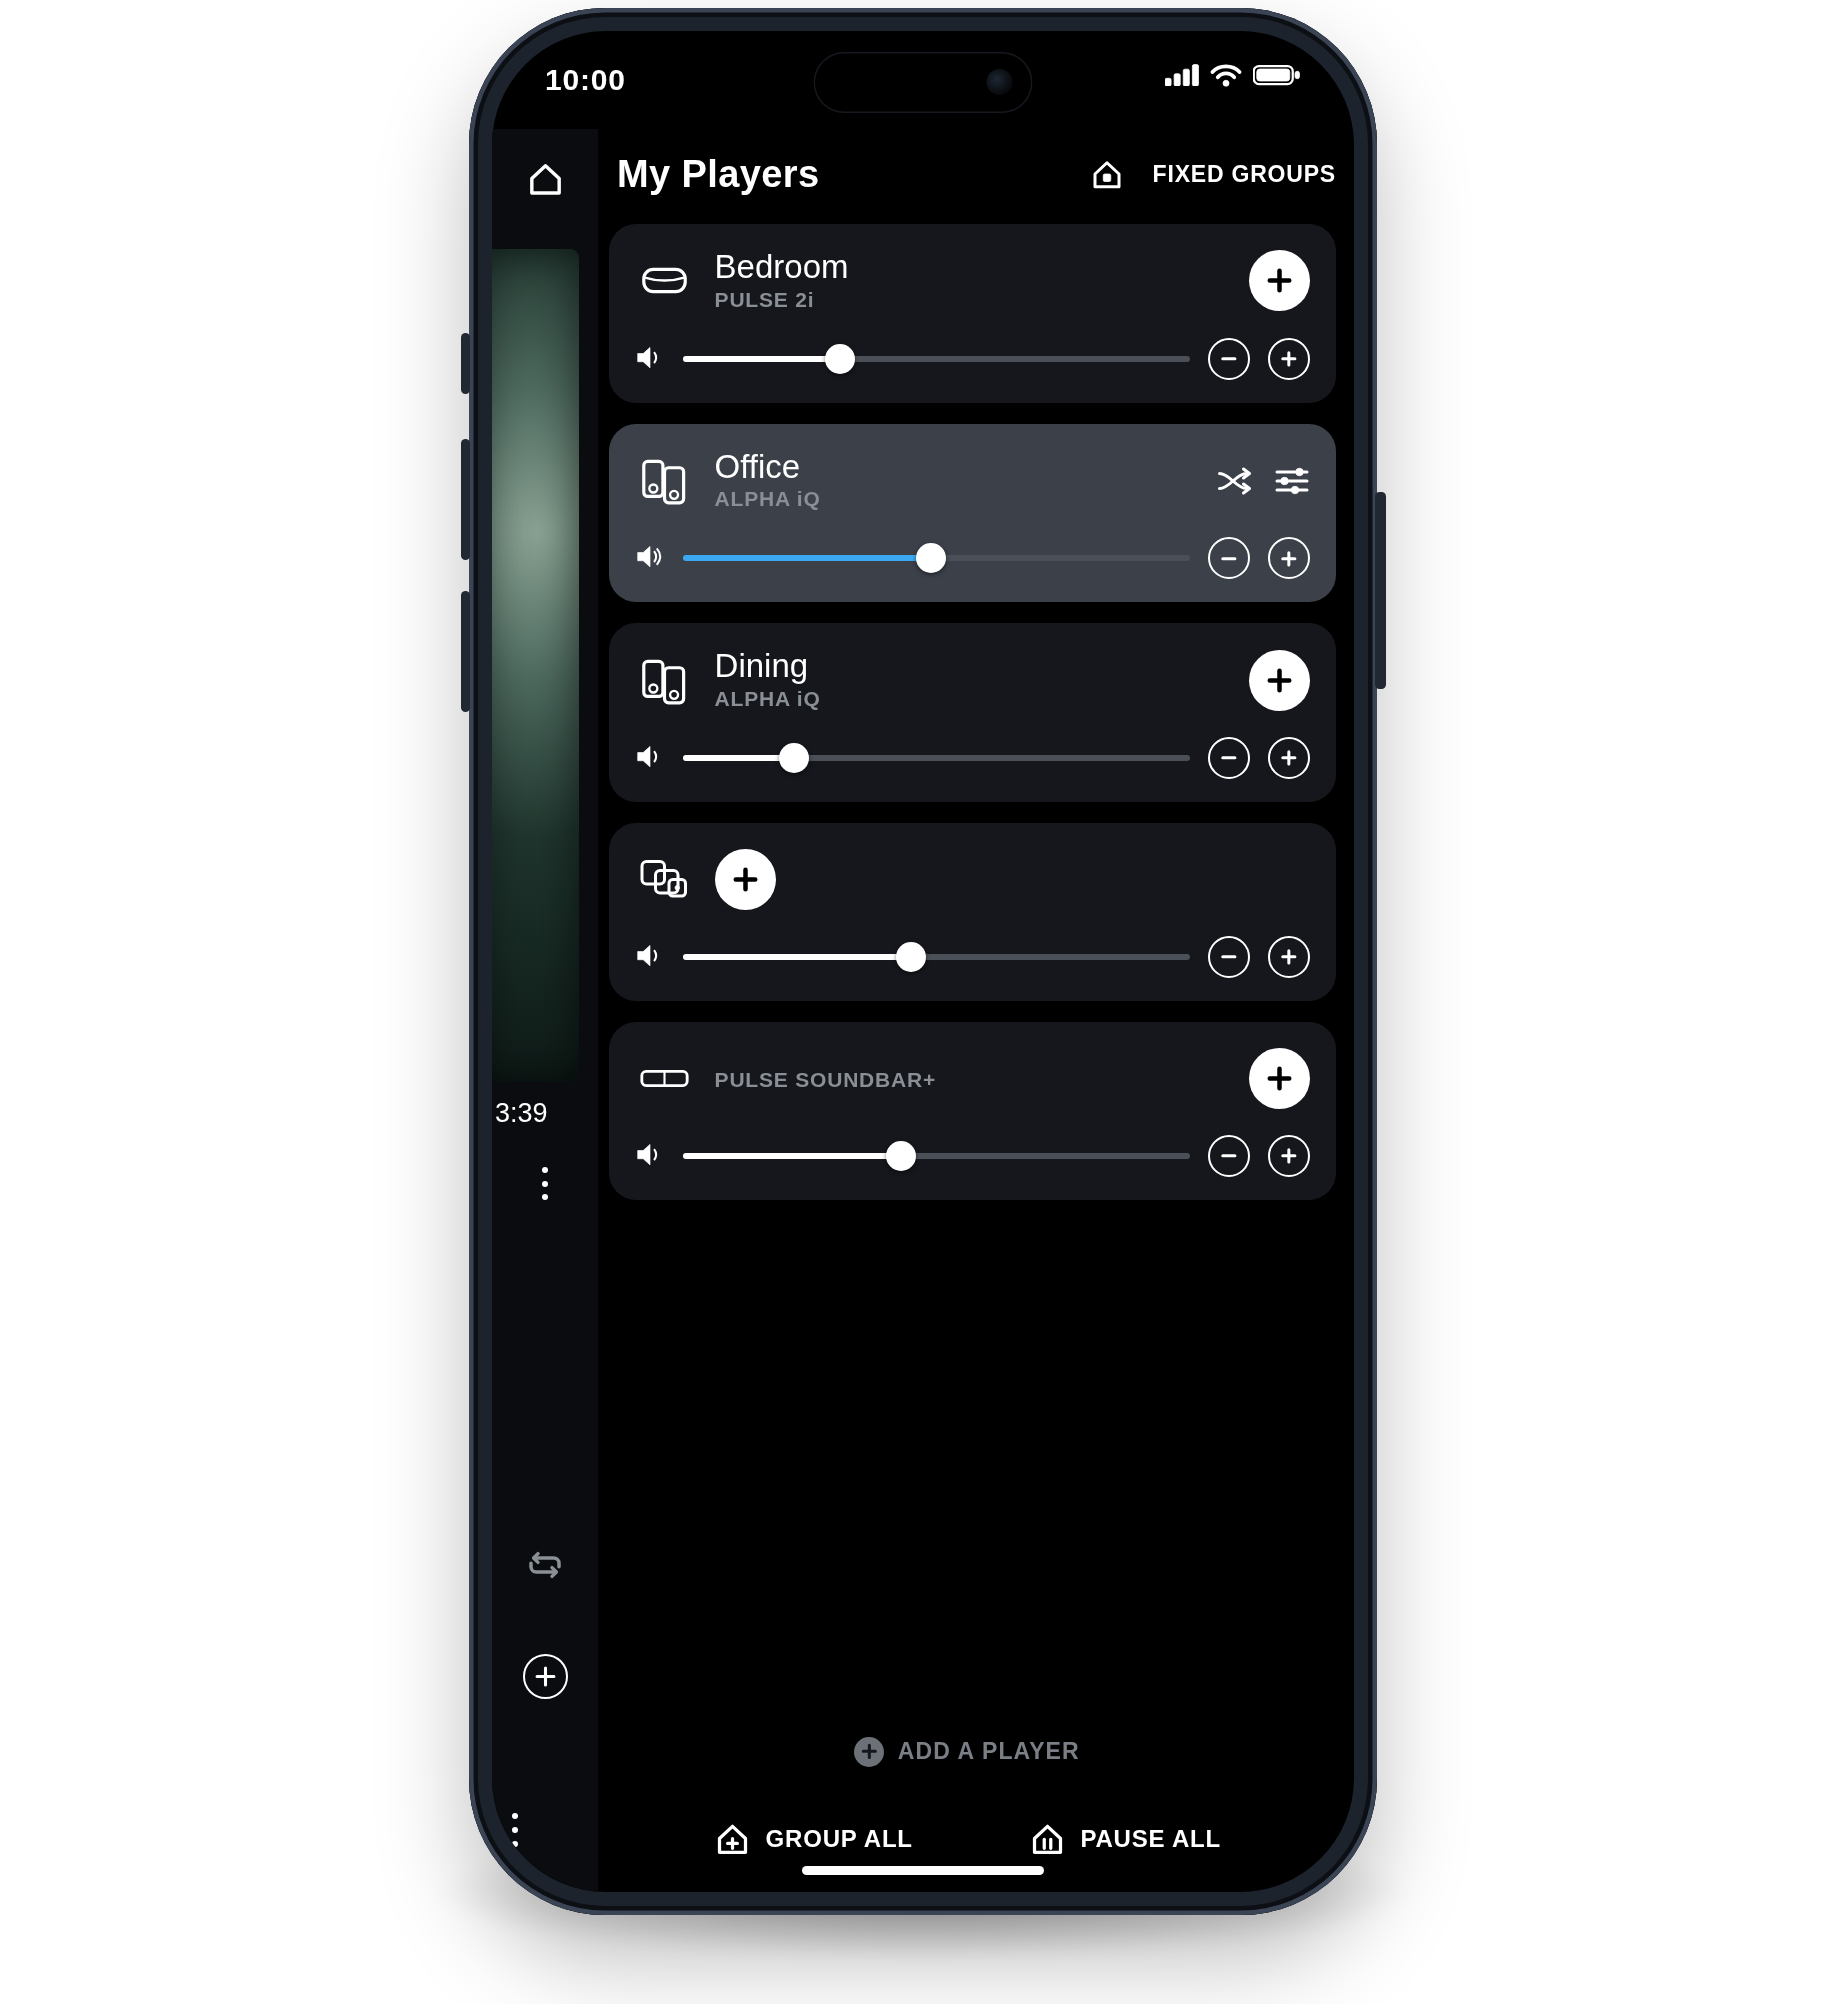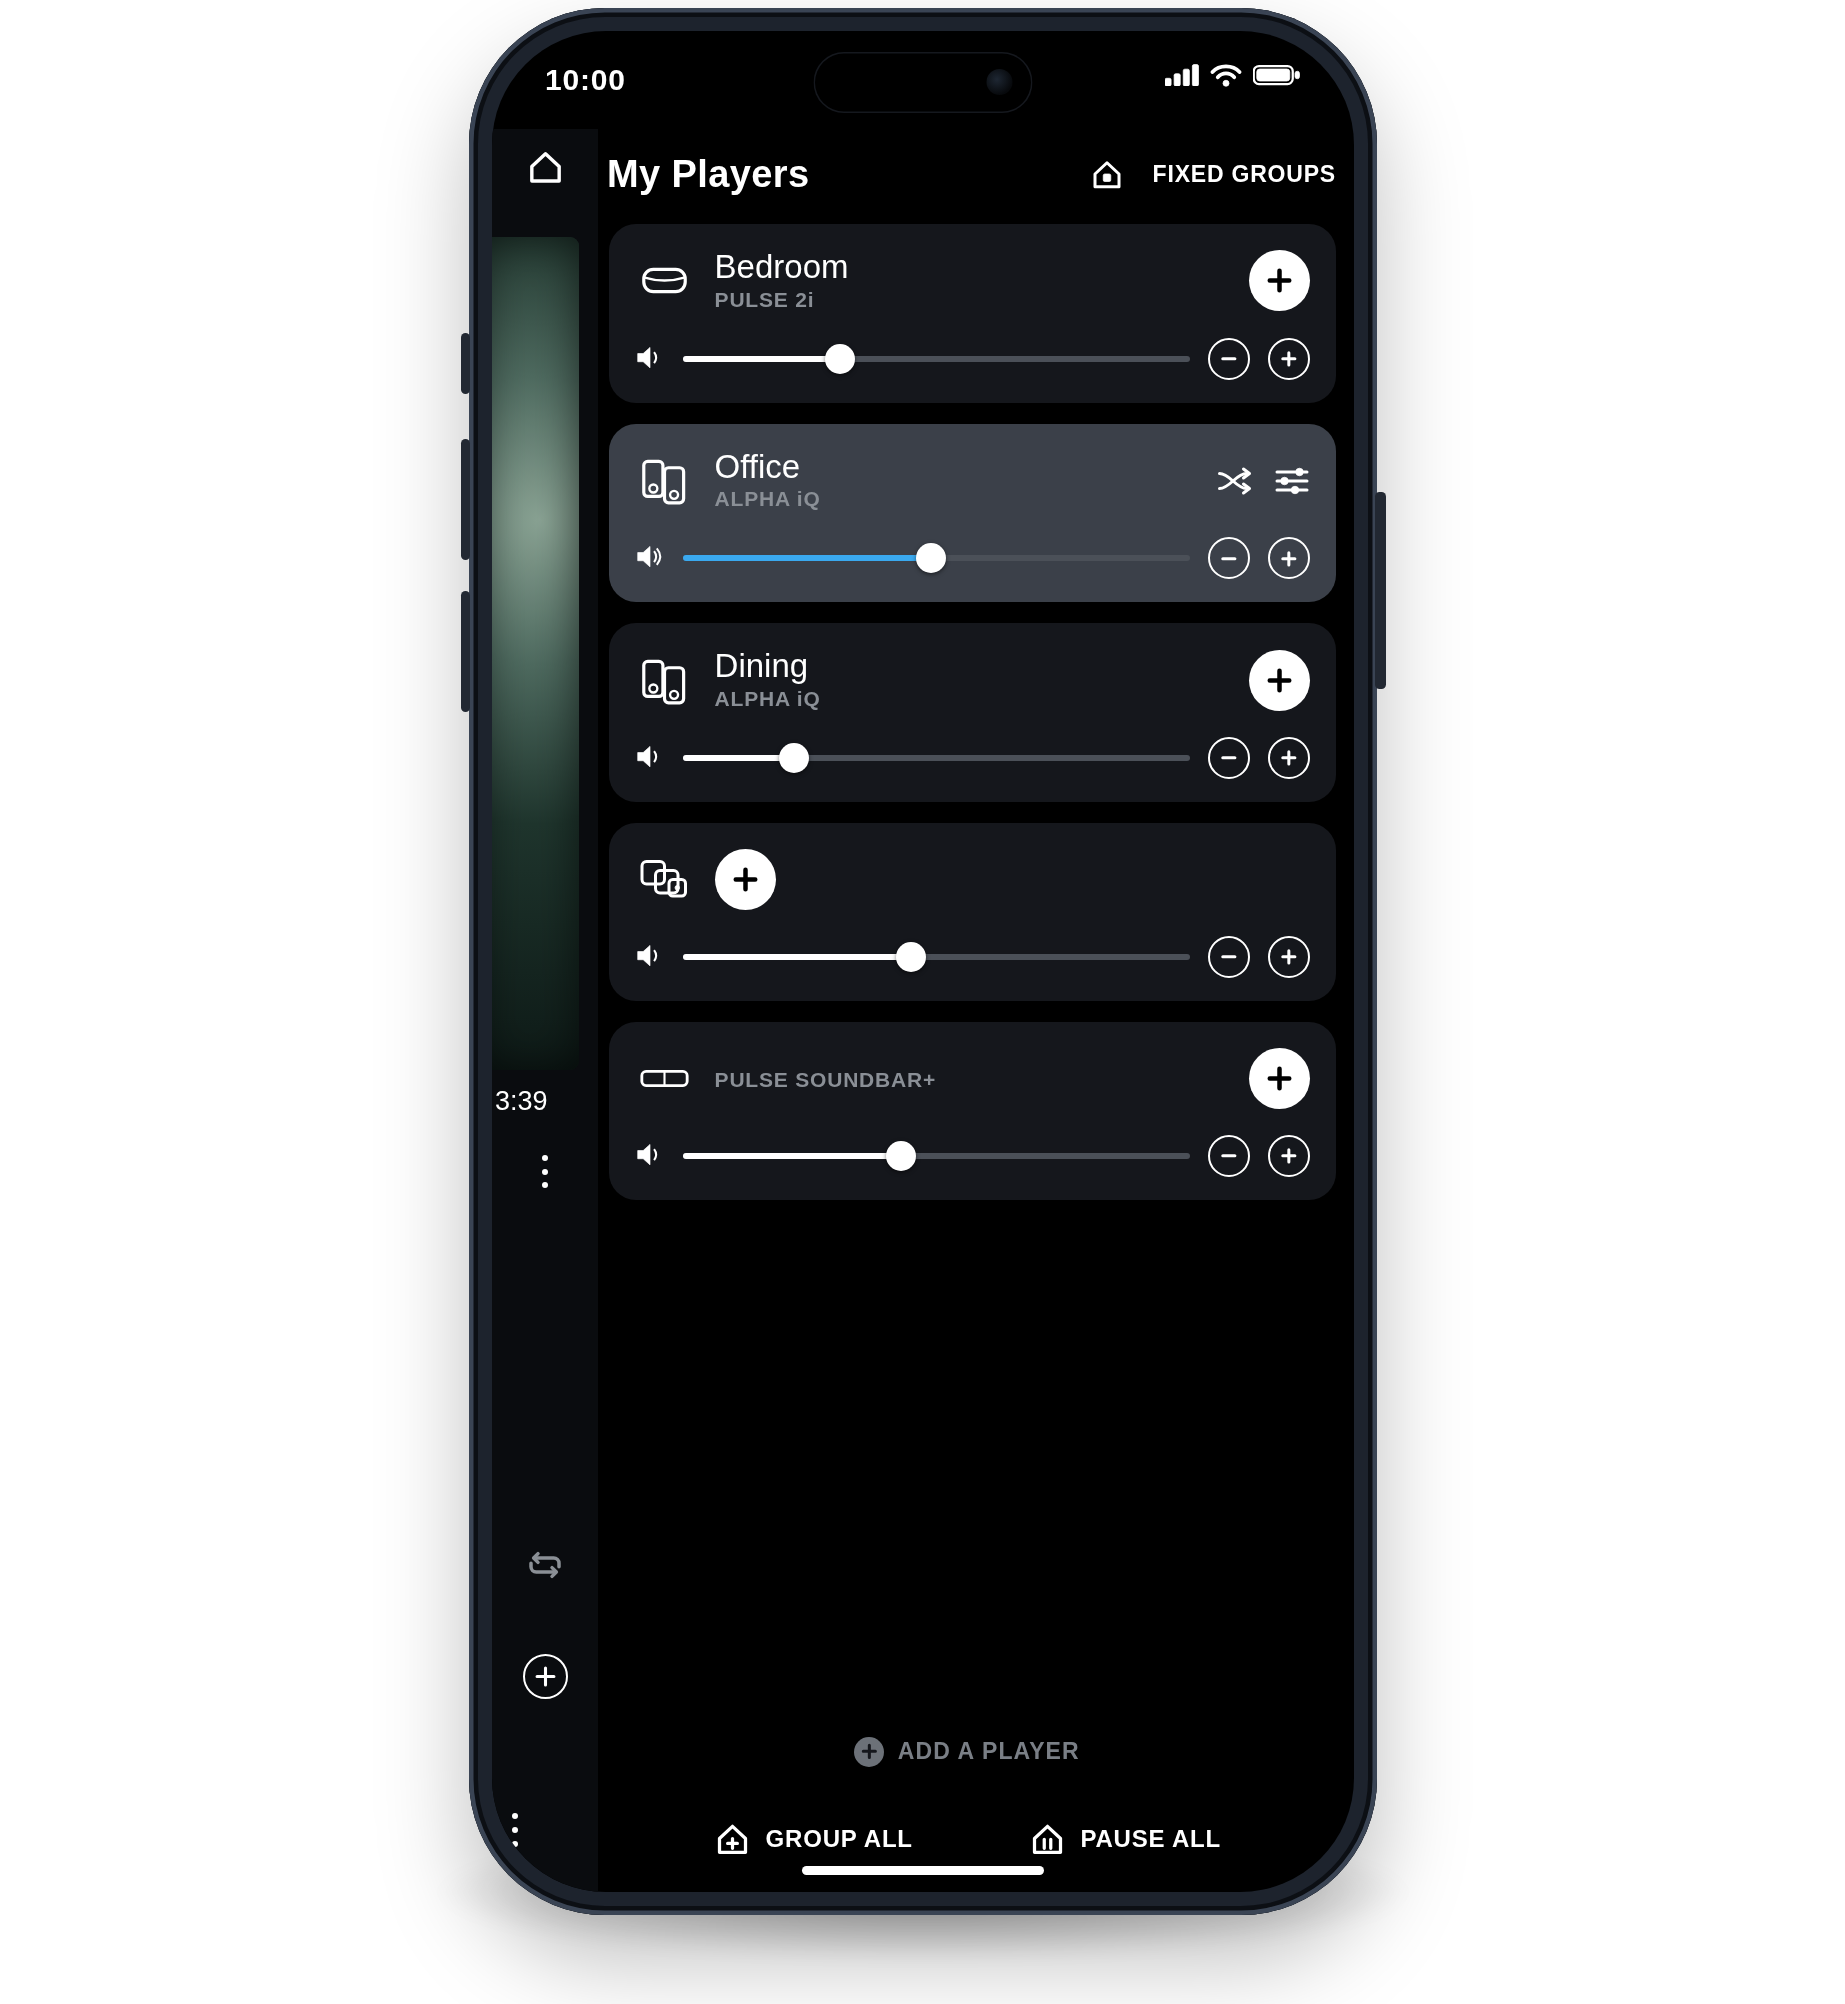--- a/index.html
+++ b/index.html
@@ -107,21 +107,21 @@
     padding-top: 98px;
     display: flex;
   }
   .rail {
     width: 106px;
     min-width: 106px;
     background: #0a0c0f;
     display: flex;
     flex-direction: column;
     align-items: center;
-    padding-top: 17px;
+    padding-top: 29px;
   }
   .rail .home-wrap { height: 91px; display:flex; align-items:flex-start; justify-content:center; width:100%; }
   .album {
     width: 98px;
     height: 833px;
     margin-left: -30px;
     border-radius: 9px;
     background:
       radial-gradient(circle at 60% 34%, #8aa394 0%, #4e6a5f 26%, #1f352d 55%, #0e1a17 100%);
     box-shadow: inset 0 0 45px rgba(0,0,0,0.6);
@@ -161,21 +161,21 @@
     flex: 1;
     min-width: 0;
     display: flex;
     flex-direction: column;
     padding-right: 18px;
   }
   .header {
     display: flex;
     align-items: center;
     height: 91px;
-    padding-left: 9px;
+    padding-left: 19px;
   }
   .header-title {
     font-size: 38px;
     font-weight: 700;
     letter-spacing: 0.4px;
   }
   .header-spacer { flex:1; }
   .fixed-groups {
     display:flex; align-items:center; gap:28px;
     font-size: 23px; font-weight:700;

